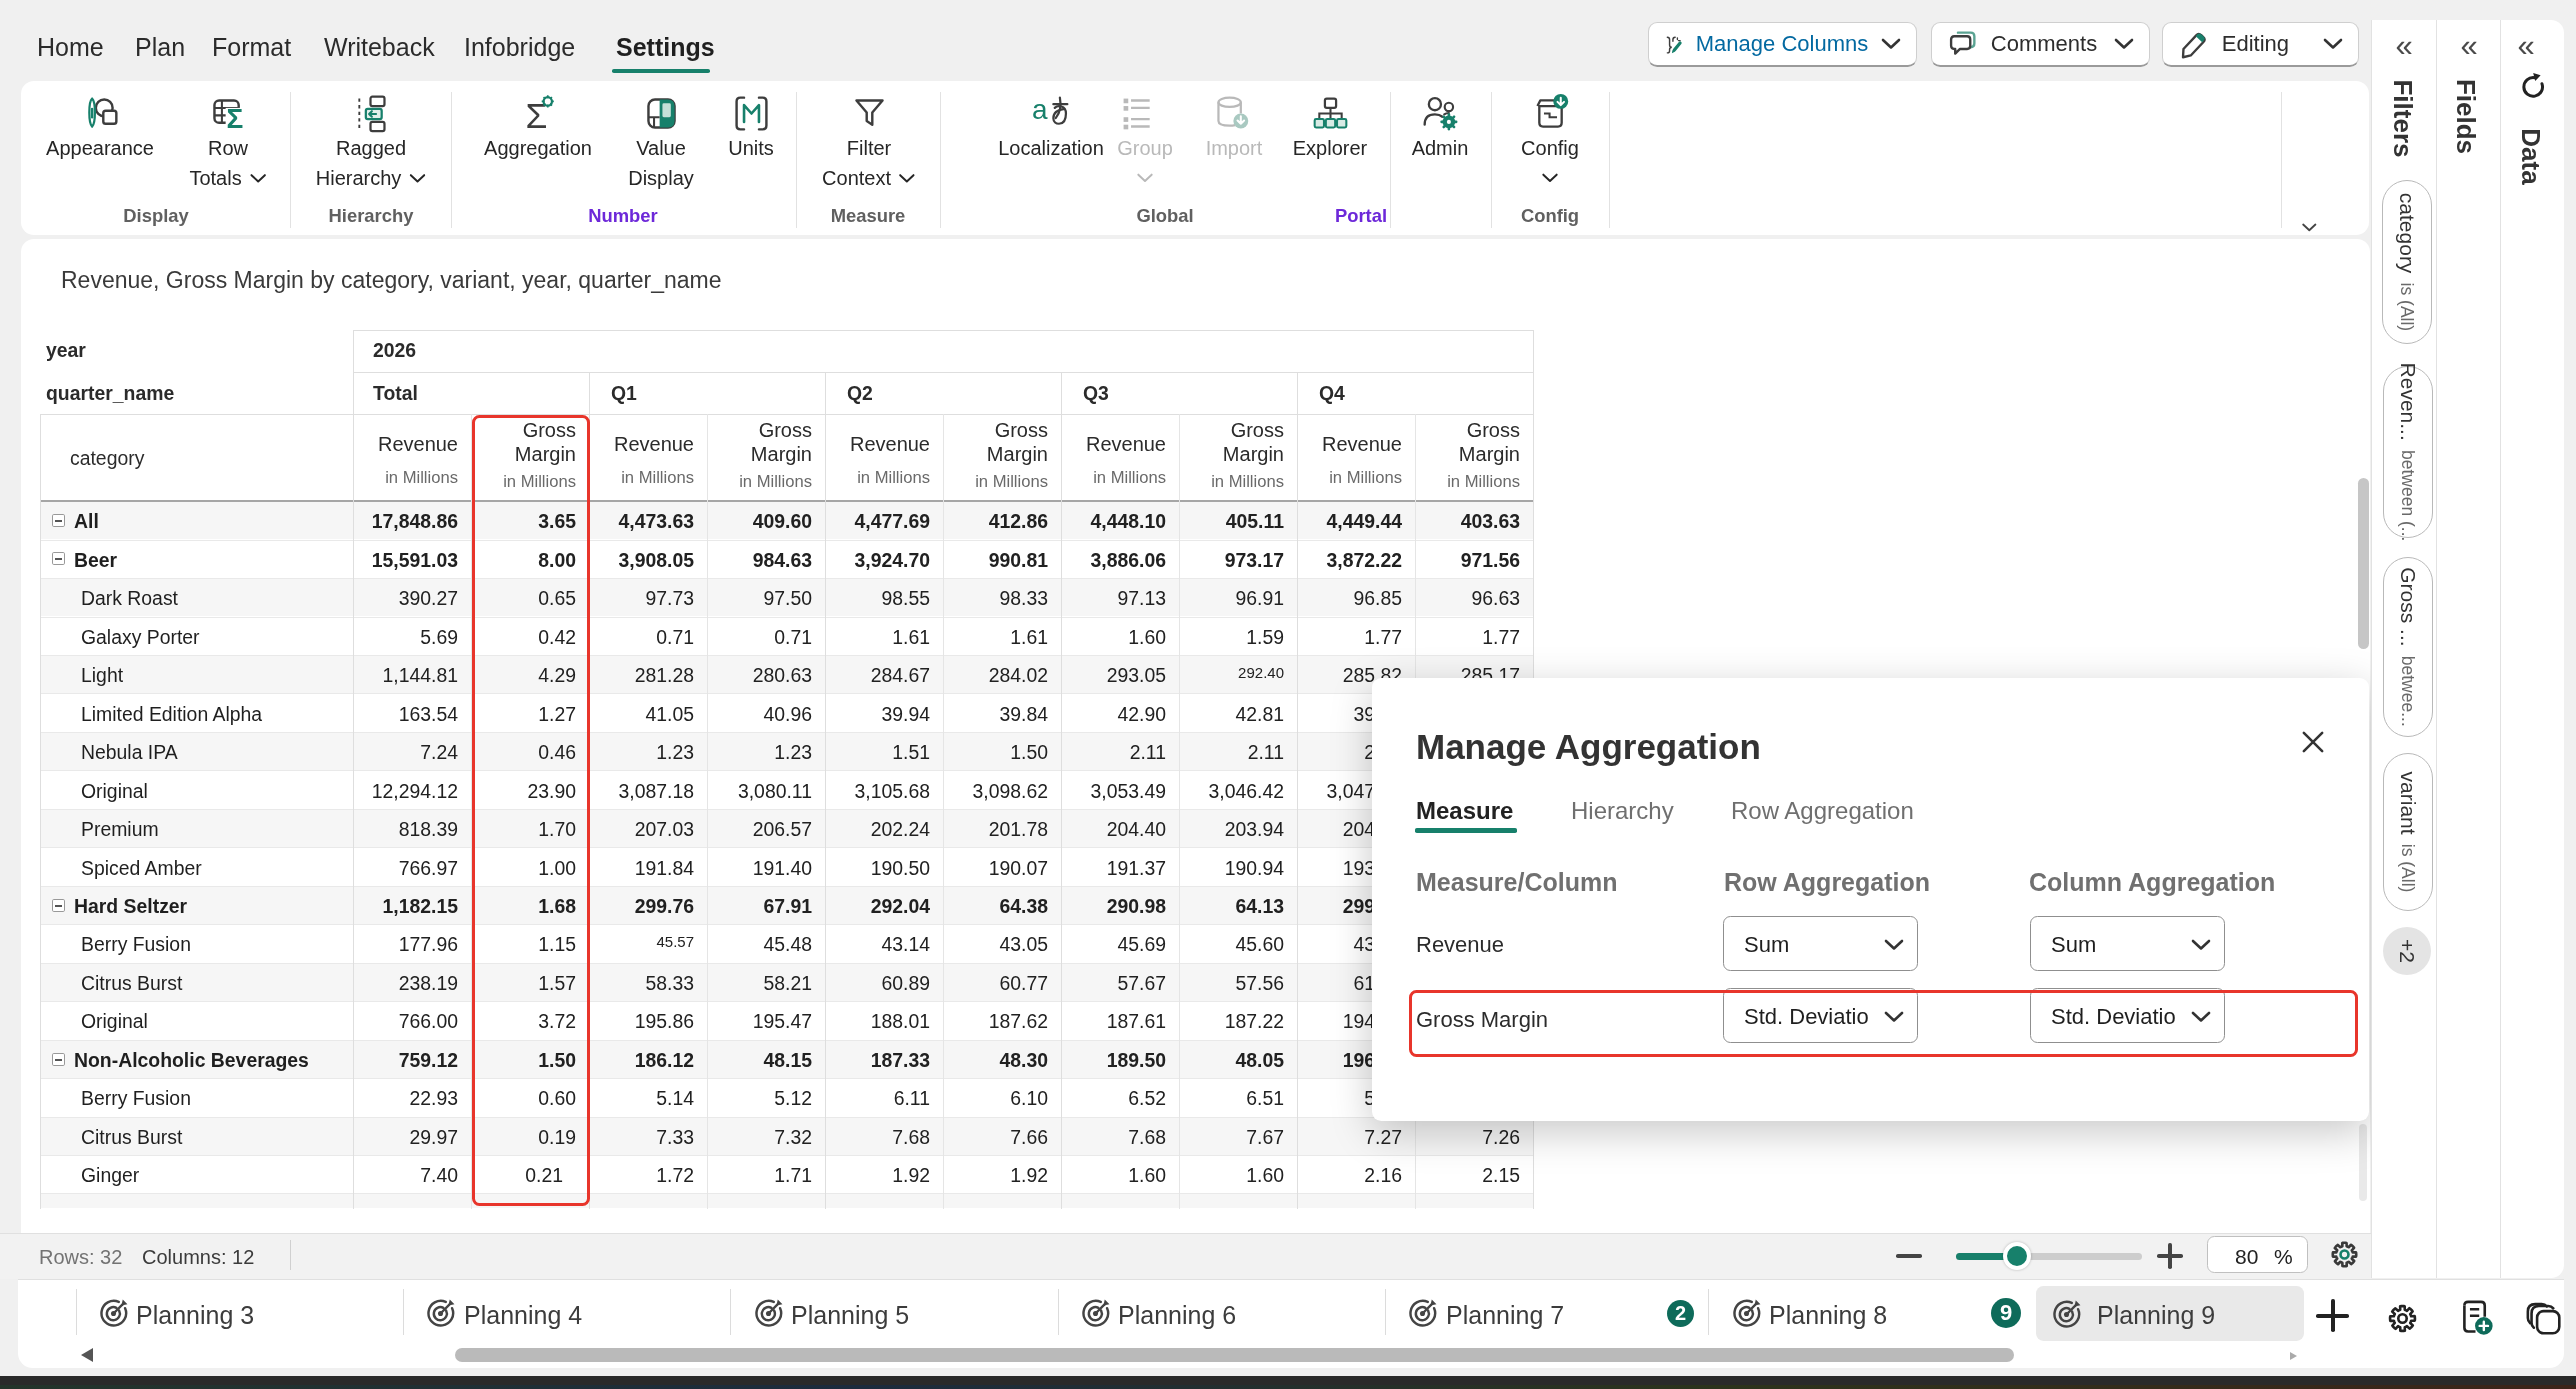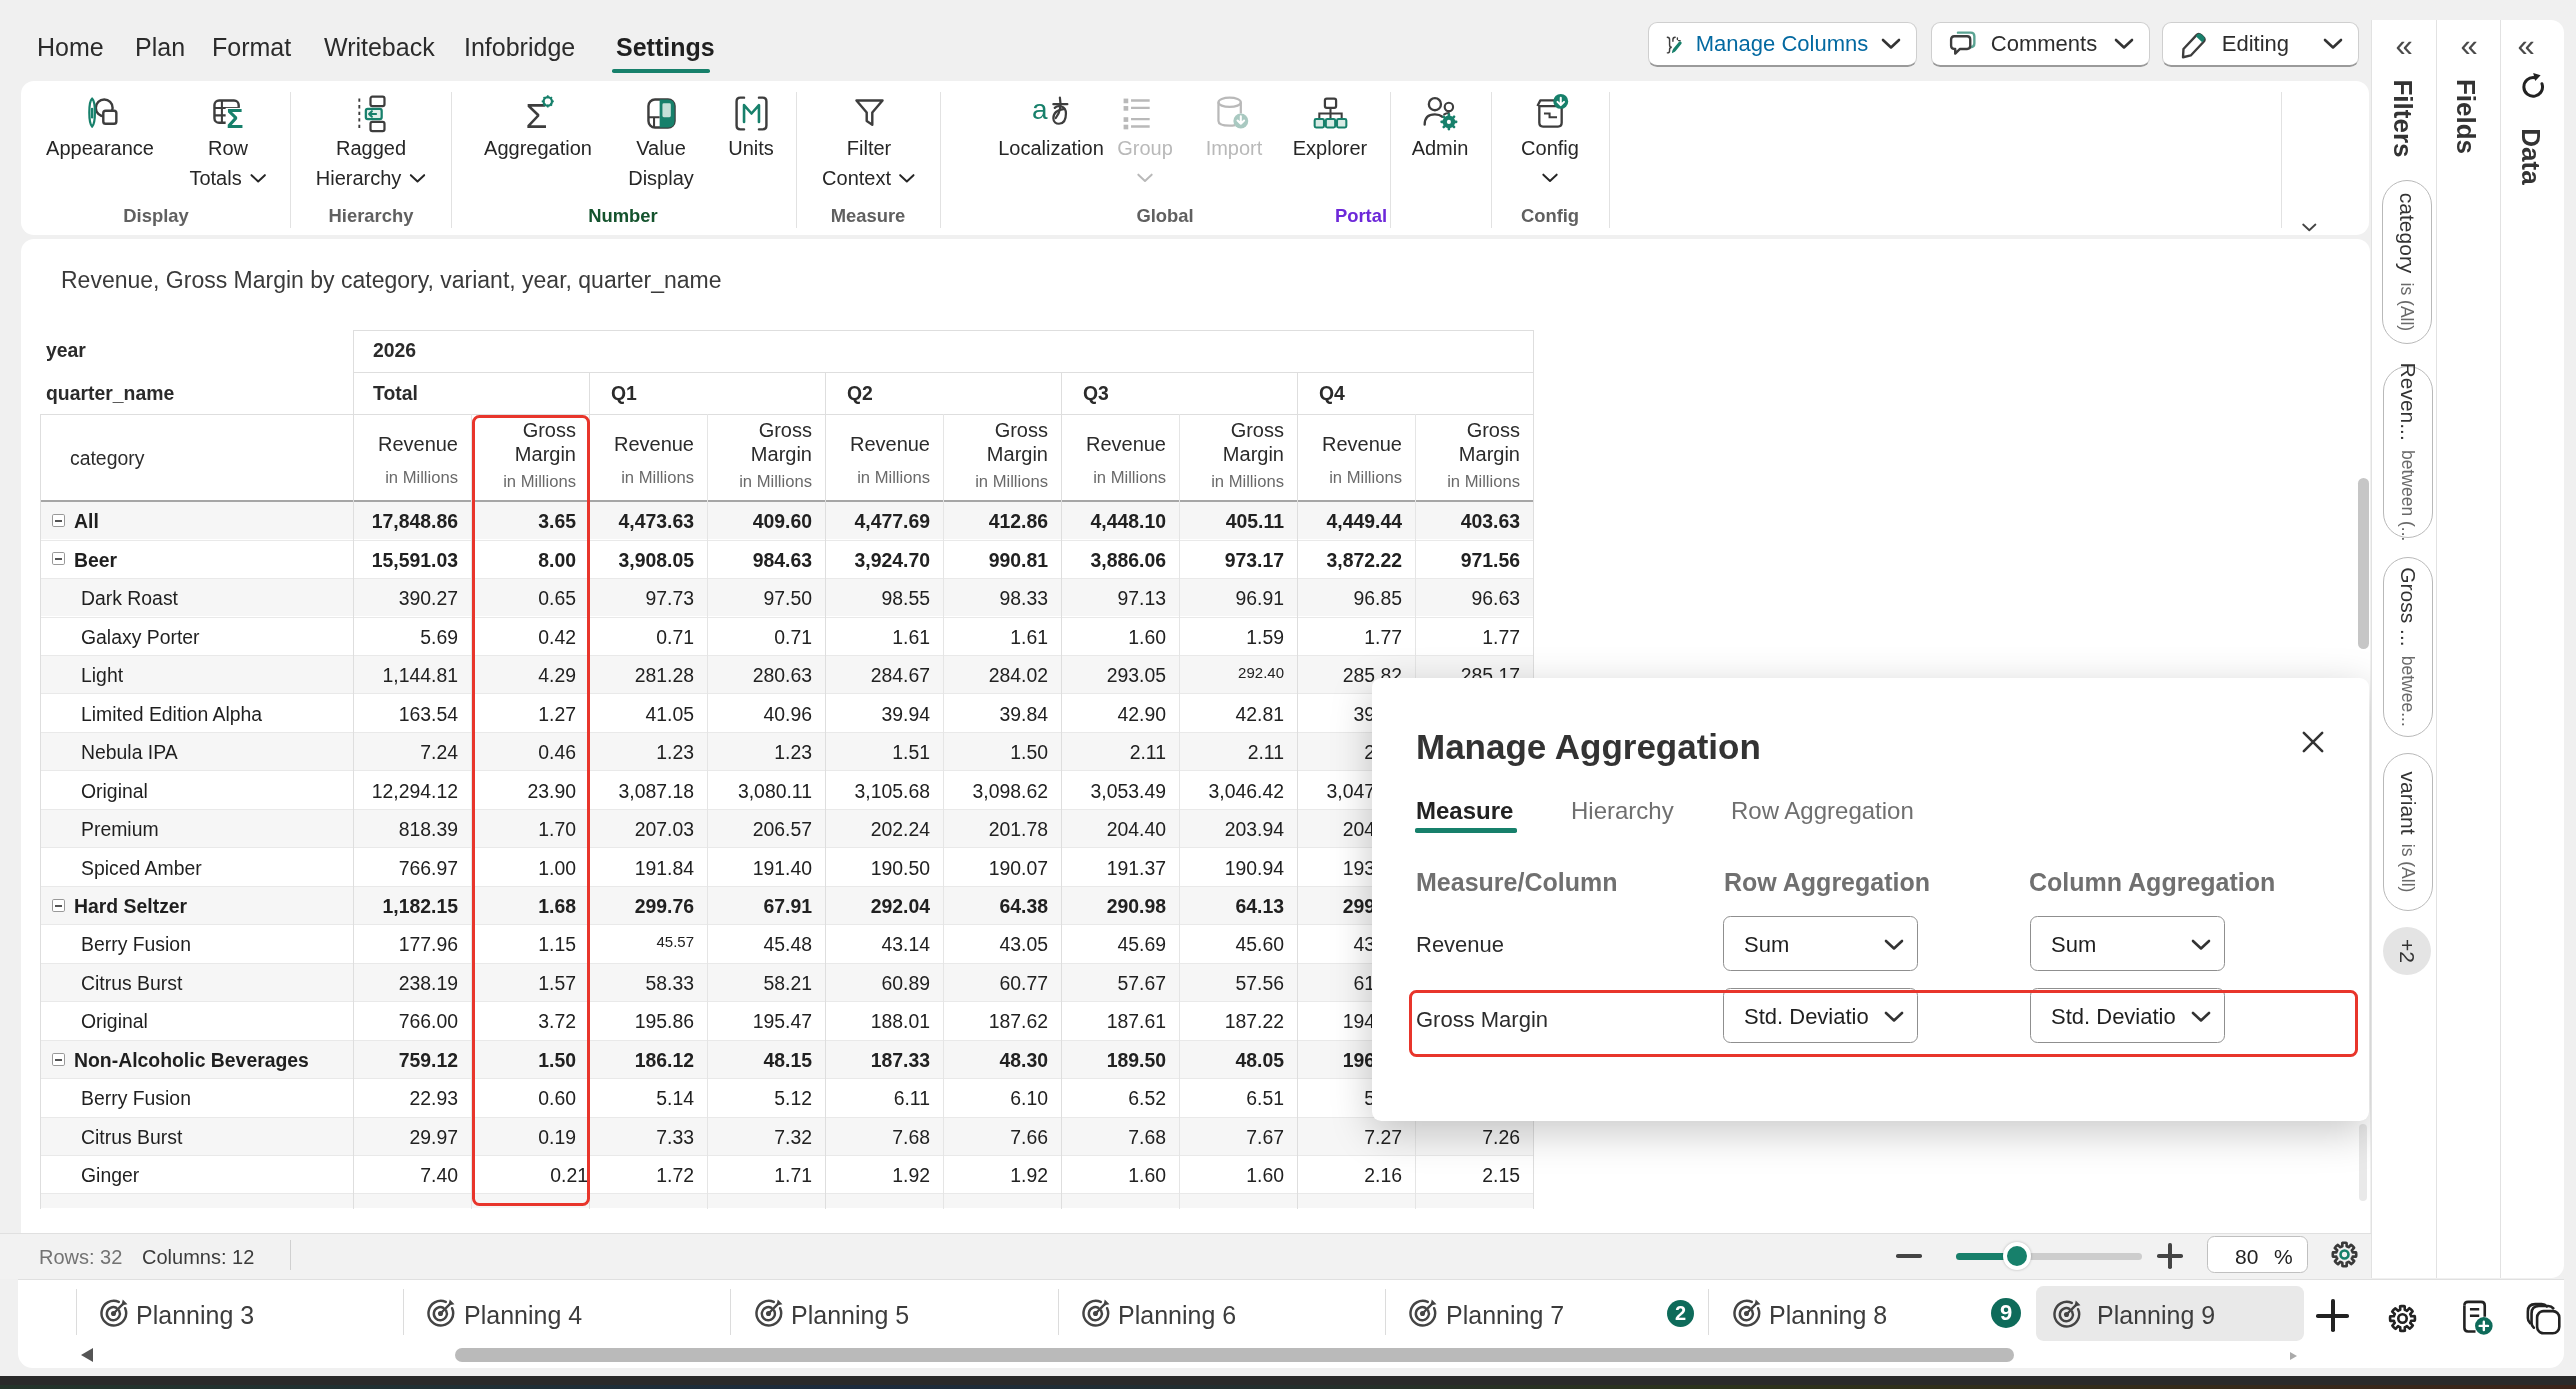--- a/index.html
+++ b/index.html
@@ -67,21 +67,21 @@
 <div class="vl" style="left:1491px;top:92px;height:136px;"></div>
 <div class="vl" style="left:1609px;top:92px;height:136px;"></div>
 <div class="vl" style="left:2281px;top:92px;height:136px;"></div>
 <div class="a" style="left:2301px;top:223px;">
     <svg width="16.6" height="9.2" viewBox="0 0 20 12">
       <path d="M2,2 L10,9.5 L18,2" fill="none" stroke="#444" stroke-width="2.4" stroke-linecap="round" stroke-linejoin="round"></path>
     </svg>
   </div>
 <div class="ct" style="left:156px;top:216px;font-size:18.4px;color:#606060;font-weight:bold;">Display</div>
 <div class="ct" style="left:371px;top:216px;font-size:18.4px;color:#606060;font-weight:bold;">Hierarchy</div>
-<div class="ct" style="left:623px;top:216px;font-size:18.4px;color:#14532d;font-weight:bold;text-align:right;">Number</div>
+<div class="ct" style="left:623px;top:216px;font-size:18.4px;color:#6d28d9;font-weight:bold;text-align:right;">Number</div>
 <div class="ct" style="left:868px;top:216px;font-size:18.4px;color:#606060;font-weight:bold;">Measure</div>
 <div class="ct" style="left:1165px;top:216px;font-size:18.4px;color:#606060;font-weight:bold;">Global</div>
 <div class="ct" style="left:1361px;top:216px;font-size:18.4px;color:#6d28d9;font-weight:bold;">Portal</div>
 <div class="ct" style="left:1550px;top:216px;font-size:18.4px;color:#606060;font-weight:bold;">Config</div>
 <div class="a" style="left:80px;top:93px;width:41px;height:41px;">
     <svg width="41" height="41" viewBox="0 0 44 44">
 <circle cx="26" cy="16" r="9" fill="none" stroke="#3d3d3d" stroke-width="2.6"></circle>
 <rect x="25" y="19" width="14" height="14" rx="2.5" fill="#fff" stroke="#3d3d3d" stroke-width="2.6"></rect>
 <path d="M13,6 q3,2.5 3,15 q0,12.5 -3,15 q-3,-2.5 -3,-15 q0,-12.5 3,-15 z" fill="#fff" stroke="#17806b" stroke-width="2.4"></path>
 <path d="M13,17 v9" stroke="#17806b" stroke-width="2.6" stroke-linecap="round"></path>
@@ -541,21 +541,21 @@
 <div class="num " style="left:589px;width:105px;top:1126px;font-size:19.4px;">7.33</div>
 <div class="num " style="left:707px;width:105px;top:1126px;font-size:19.4px;">7.32</div>
 <div class="num " style="left:825px;width:105px;top:1126px;font-size:19.4px;">7.68</div>
 <div class="num " style="left:943px;width:105px;top:1126px;font-size:19.4px;">7.66</div>
 <div class="num " style="left:1061px;width:105px;top:1126px;font-size:19.4px;">7.68</div>
 <div class="num " style="left:1179px;width:105px;top:1126px;font-size:19.4px;">7.67</div>
 <div class="num " style="left:1297px;width:105px;top:1126px;font-size:19.4px;">7.27</div>
 <div class="num " style="left:1415px;width:105px;top:1126px;font-size:19.4px;">7.26</div>
 <div class="a " style="left:81px;top:1164px;font-size:19.4px;color:#1f1f1f;white-space:nowrap;">Ginger</div>
 <div class="num " style="left:353px;width:105px;top:1164px;font-size:19.4px;">7.40</div>
-<div class="num " style="left:483px;width:105px;top:1164px;font-size:19.4px;">0.21</div>
+<div class="num " style="left:458px;width:105px;top:1164px;font-size:19.4px;">0.21</div>
 <div class="num " style="left:589px;width:105px;top:1164px;font-size:19.4px;">1.72</div>
 <div class="num " style="left:707px;width:105px;top:1164px;font-size:19.4px;">1.71</div>
 <div class="num " style="left:825px;width:105px;top:1164px;font-size:19.4px;">1.92</div>
 <div class="num " style="left:943px;width:105px;top:1164px;font-size:19.4px;">1.92</div>
 <div class="num " style="left:1061px;width:105px;top:1164px;font-size:19.4px;">1.60</div>
 <div class="num " style="left:1179px;width:105px;top:1164px;font-size:19.4px;">1.60</div>
 <div class="num " style="left:1297px;width:105px;top:1164px;font-size:19.4px;">2.16</div>
 <div class="num " style="left:1415px;width:105px;top:1164px;font-size:19.4px;">2.15</div>
 <div class="a" style="left:472px;top:415px;width:118px;height:791px;border:3.7px solid #e8352b;border-radius:7.4px;"></div>
 <div class="a" style="left:2358px;top:478px;width:11px;height:171px;background:#c6c6c6;border-radius:5.5px;"></div>

